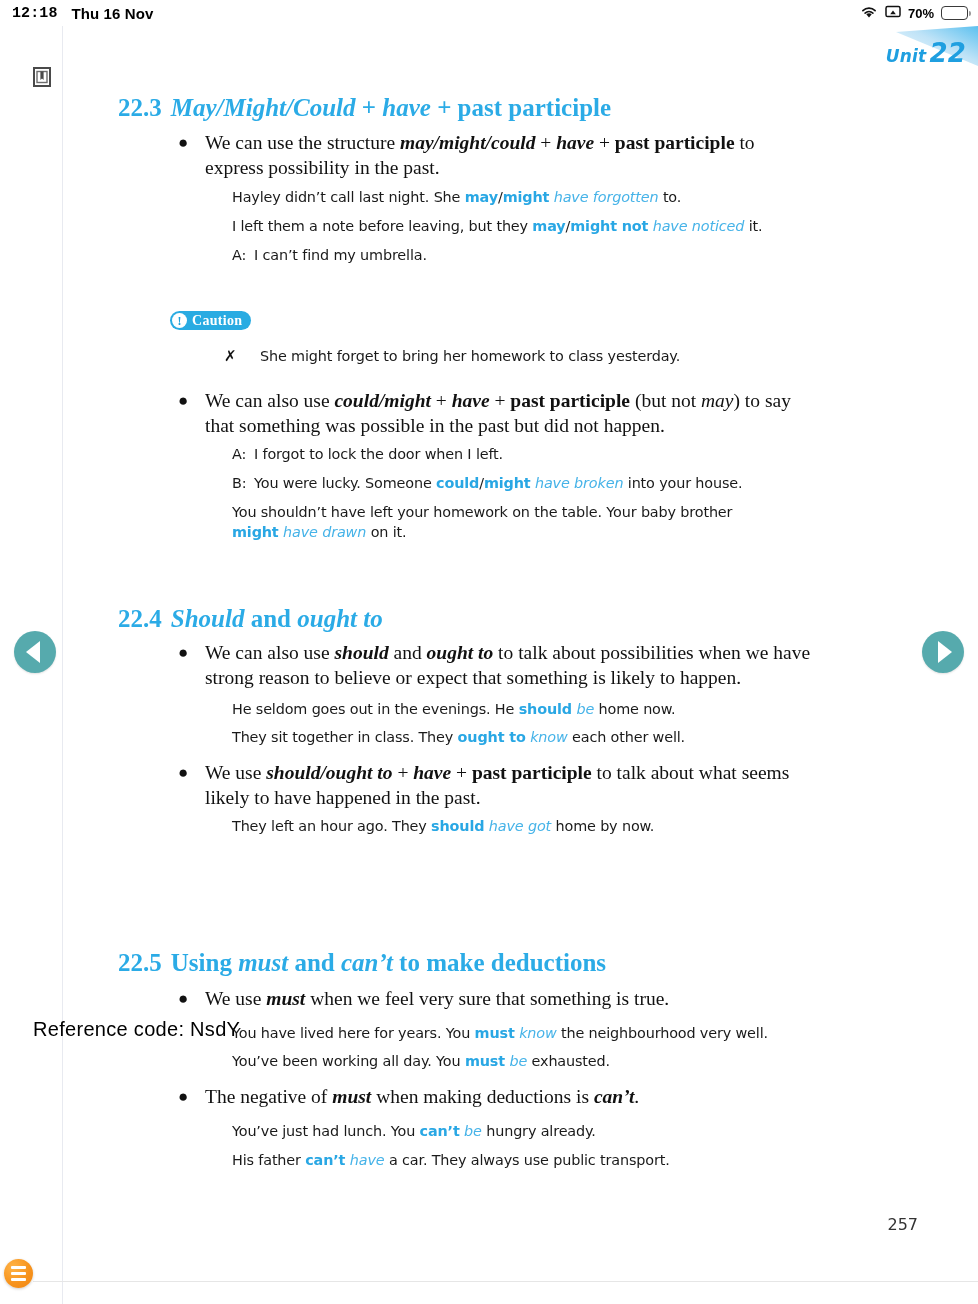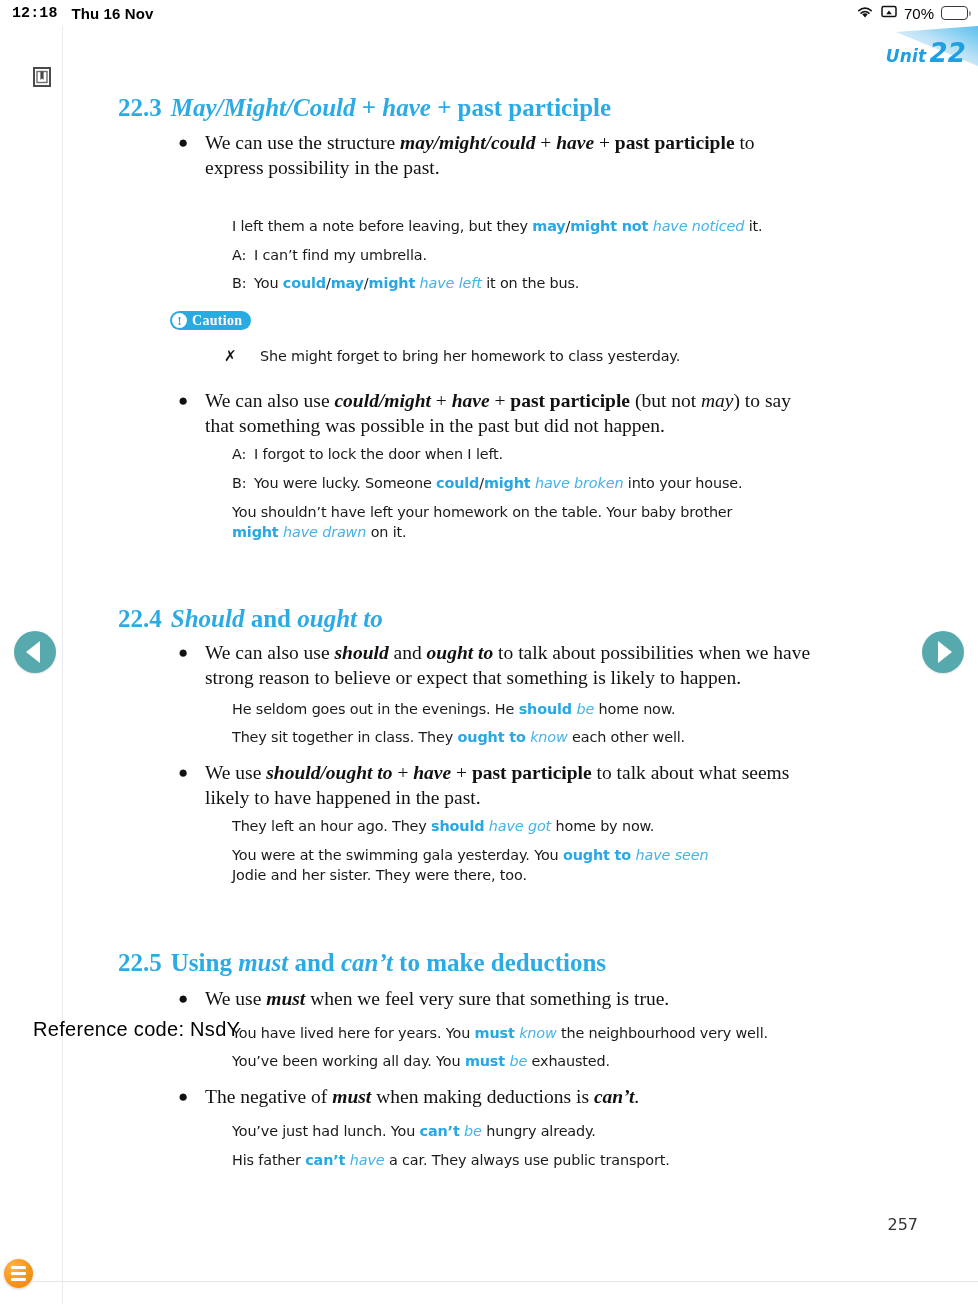--- a/index.html
+++ b/index.html
@@ -16,21 +16,21 @@
   #status-bar{
     position:absolute; left:0; top:0; width:978px; height:26px;
     display:flex; align-items:center; justify-content:space-between;
     padding:0 10px 0 12px; box-sizing:border-box;
     font-size:15px; color:#000; z-index:40;
   }
   #status-left{ display:flex; align-items:center; gap:14px; }
   #status-right{ display:flex; align-items:center; gap:7px; }
   .sb-time{ font-weight:600; letter-spacing:.1px;font-family:Liberation Mono, monospace; }
   .sb-date{ font-weight:600; letter-spacing:.1px; }
-  .sb-pct{ font-weight:400; font-size:15px; }
+  .sb-pct{ font-weight:700; font-size:13px; }
   .battery{
     width:27px; height:14px; border:1.4px solid #3a3a3a; border-radius:4px;
     position:relative; box-sizing:border-box; padding:1.2px;
   }
   .battery:after{
     content:""; position:absolute; right:-4px; top:4px;
     width:2.4px; height:5px; background:#9a9a9a; border-radius:0 2px 2px 0;
   }
   .battery-fill{ height:100%; background:#fdc породки; }
   .battery-fill{ height:100%; width:70%; background:#ffcc00; border-radius:2px; }
@@ -220,23 +220,23 @@
 
   <div class="sec-head" style="left:118px; top:94px;">
     <span class="num">22.3</span><span><i>May/Might/Could</i> + <i>have</i> + past participle</span>
   </div>
 
   <div class="rule-item" style="left:205px; top:131px; width:586px;">
     <span class="bullet">●</span>
     <span>We can use the structure <b>may/might/could</b> + <b>have</b> + <span class="bnorm">past participle</span> to express possibility in the past.</span>
   </div>
 
+  <div class="ex" style="left:232px; top:187px;"><span>Hayley didn’t call last night. She <span class="bl">may</span>/<span class="bl">might</span> <span class="bli">have forgotten</span> to.</span></div>
   <div class="ex" style="left:232px; top:216px;"><span>I left them a note before leaving, but they <span class="bl">may</span>/<span class="bl">might not</span> <span class="bli">have noticed</span> it.</span></div>
   <div class="ex" style="left:232px; top:245px;"><span><span class="spk">A:</span>I can’t find my umbrella.</span></div>
-  <div class="ex" style="left:232px; top:273px;"><span><span class="spk">B:</span>You <span class="bl">could</span>/<span class="bl">may</span>/<span class="bl">might</span> <span class="bli">have left</span> it on the bus.</span></div>
 
   <div id="caution-badge">
     <span class="excl">!</span>
     <span class="ctext">Caution</span>
   </div>
 
   <div class="ex" style="left:260px; top:346px;">
     <span class="xmark">✗</span>
     <span>She might forget to bring her homework to class yesterday.</span>
   </div>
@@ -261,21 +261,20 @@
 
   <div class="ex" style="left:232px; top:699px;"><span>He seldom goes out in the evenings. He <span class="bl">should</span> <span class="bli">be</span> home now.</span></div>
   <div class="ex" style="left:232px; top:727px;"><span>They sit together in class. They <span class="bl">ought to</span> <span class="bli">know</span> each other well.</span></div>
 
   <div class="rule-item" style="left:205px; top:761px; width:620px;">
     <span class="bullet">●</span>
     <span>We use <b>should/ought to</b> + <b>have</b> + <span class="bnorm">past participle</span> to talk about what seems likely to have happened in the past.</span>
   </div>
 
   <div class="ex" style="left:232px; top:816px;"><span>They left an hour ago. They <span class="bl">should</span> <span class="bli">have got</span> home by now.</span></div>
-  <div class="ex" style="left:232px; top:845px;"><span>You were at the swimming gala yesterday. You <span class="bl">ought to</span> <span class="bli">have seen</span><br>Jodie and her sister. They were there, too.</span></div>
 
   <div class="sec-head" style="left:118px; top:949px;">
     <span class="num">22.5</span><span>Using <i>must</i> and <i>can’t</i> to make deductions</span>
   </div>
 
   <div class="rule-item" style="left:205px; top:987px; width:620px;">
     <span class="bullet">●</span>
     <span>We use <b>must</b> when we feel very sure that something is true.</span>
   </div>
 

